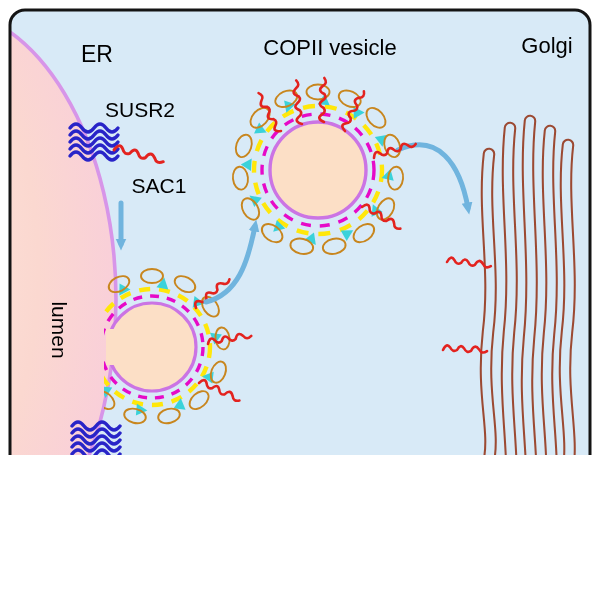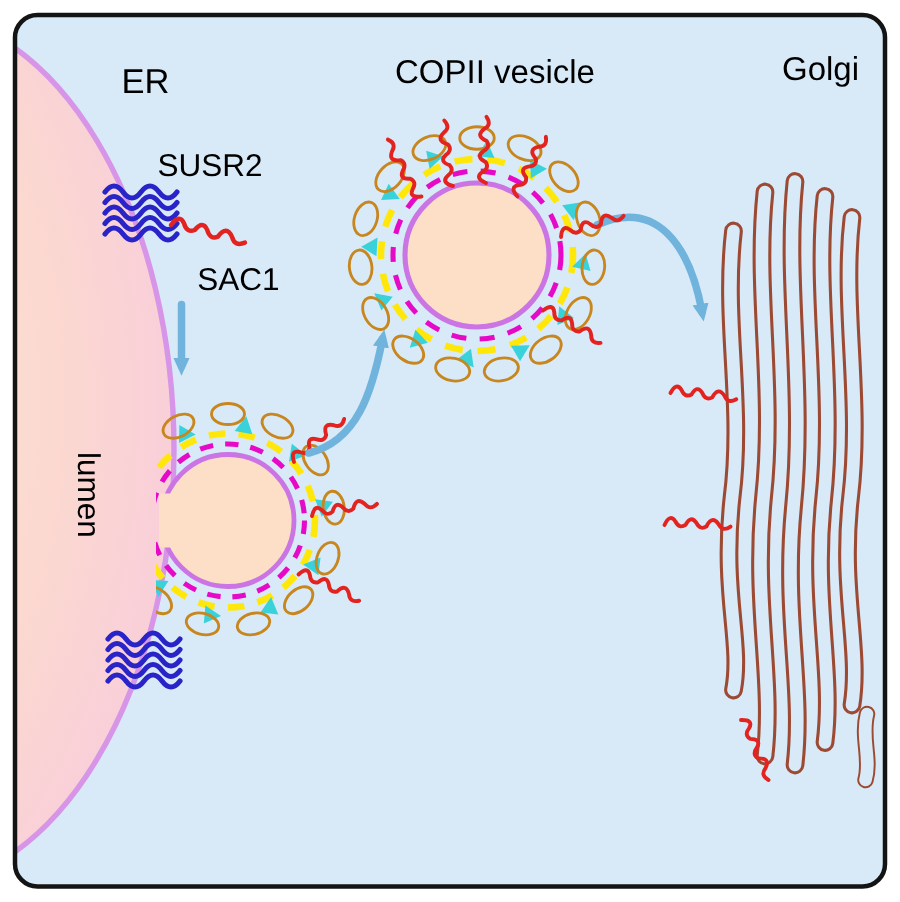--- a/index.html
+++ b/index.html
@@ -1,16 +1,16 @@
 <!DOCTYPE html>
 <html style="--background: #d8eaf7; --frame: #141414; --er_fill_inner: #fdeadf; --er_fill: #fbd8d0; --er_fill_edge: #f8cbdd; --er_membrane: #d795e8; --vesicle_fill: #fcdfc6; --vesicle_membrane: #cb74e4; --ring_magenta: #e60ac8; --ring_yellow: #ffe70a; --triangle_cyan: #3ad2da; --coat_orange: #c8861e; --protein_red: #e3231f; --arrow_blue: #70b4de; --susr2_blue: #2824c8; --golgi_brown: #9c4a33; --text: #000000;"><head>
 <meta charset="utf-8">
 <style>
   html,body{margin:0;padding:0;background:#ffffff;}
-  .stage{width:600px;height:601px;position:relative;font-family:"Liberation Sans",sans-serif;}
+  .stage{width:600px;height:455px;position:relative;font-family:"Liberation Sans",sans-serif;}
   svg text{font-family:"Liberation Sans",sans-serif;fill:var(--text);}
   .fig-label{font-size:22px;}
   .fig-label-small{font-size:21px;}
 </style>
 </head>
 <body>
 
 <div class="stage">
 <svg width="600" height="601" viewBox="0 0 600 601">
   <defs>

